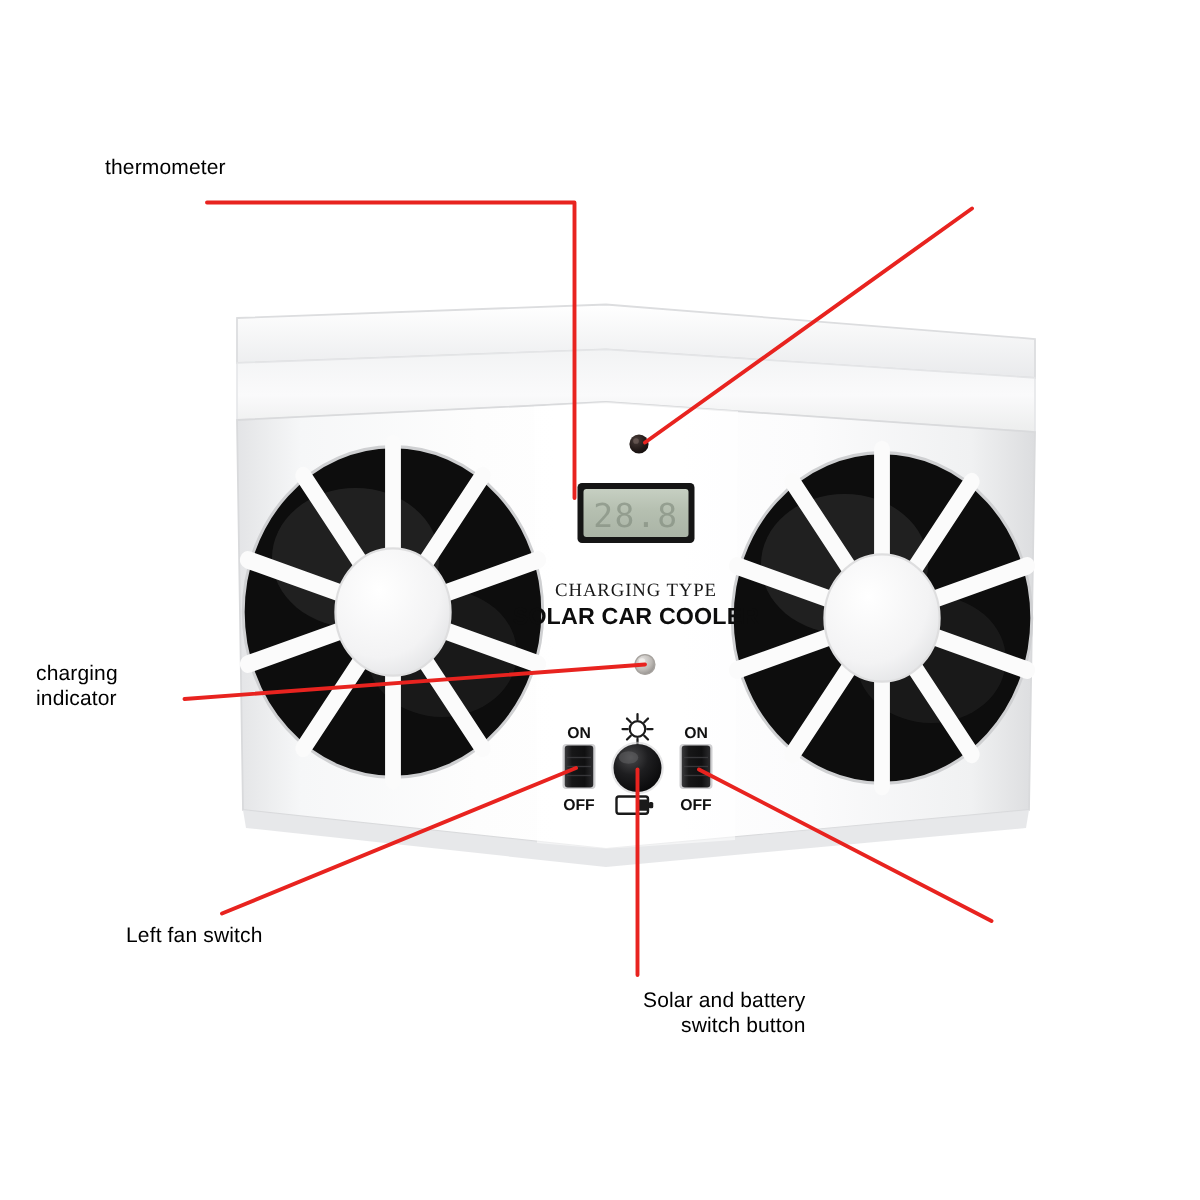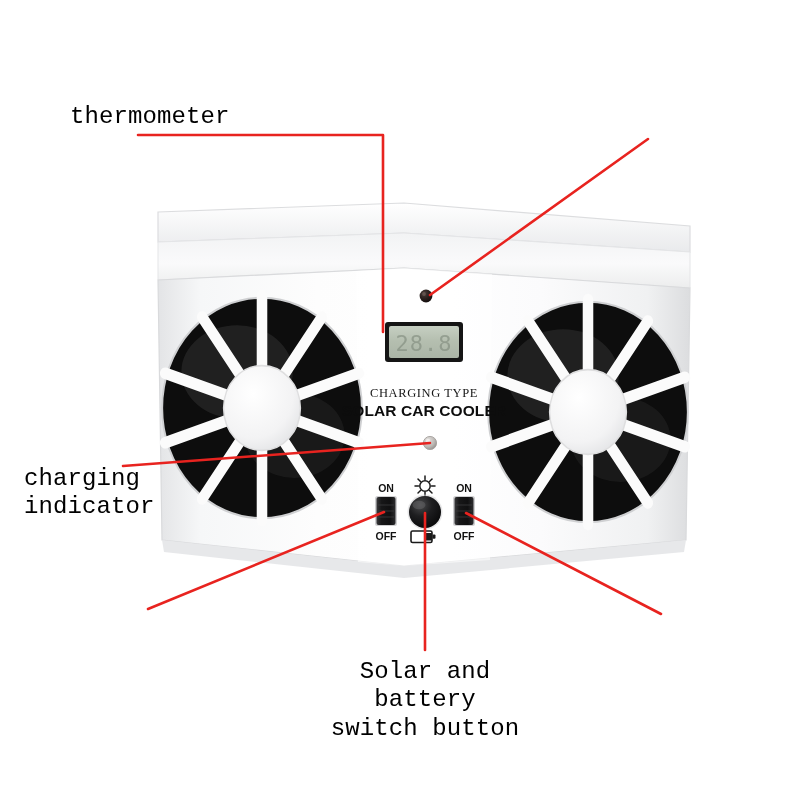--- a/index.html
+++ b/index.html
@@ -19,27 +19,27 @@
     position: absolute;
     left: 0; top: 0;
     width: 800px; height: 800px;
   }
   #svg-device { z-index: 2; }
   #svg-leaders { z-index: 5; }
   .callout {
     position: absolute;
     z-index: 8;
     color: #000000;
-    font-family: Liberation Mono, monospace;
-    font-size: 24px;
+    font-family: Liberation Sans, sans-serif;
+    font-size: 14px;
     line-height: 1.18;
     white-space: pre-line;
     letter-spacing: 0.1px;
   }
-  .callout.center { text-align: center; }
+  .callout.center { text-align: right; }
 </style>
 </head>
 <body>
 
 <div id="stage">
 
   <svg class="layer" id="svg-device" viewBox="0 0 800 800">
     <defs>
       <linearGradient id="topLipGrad" x1="0" y1="0" x2="0" y2="1">
         <stop offset="0%" stop-color="#ffffff"></stop>
@@ -215,21 +215,22 @@
 
       <path d="M 425,650 L 425,513"></path>
 
       <path d="M 661,614 L 466,513"></path>
     </g>
   </svg>
 
   <div class="callout" style="left:70px; top:103px;">thermometer</div>
 
 
-  <div class="callout" style="left:24px; top:440px;margin-top:25px;">charging
+  <div class="callout" style="left:24px; top:440px;">charging
 indicator</div>
 
+  <div class="callout" style="left:84px; top:615px;">Left fan switch</div>
 
   <div class="callout center" style="left:313px; top:658px; width:224px;">Solar and battery
 switch button</div>
 
 
 </div>
 
 </body></html>

